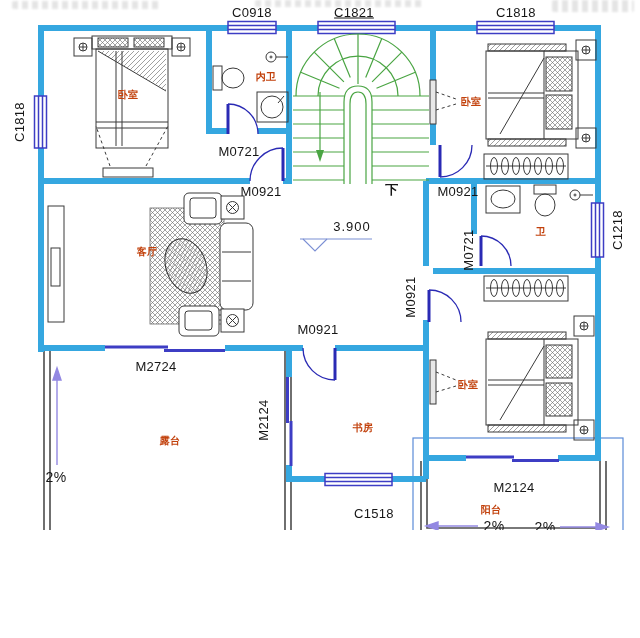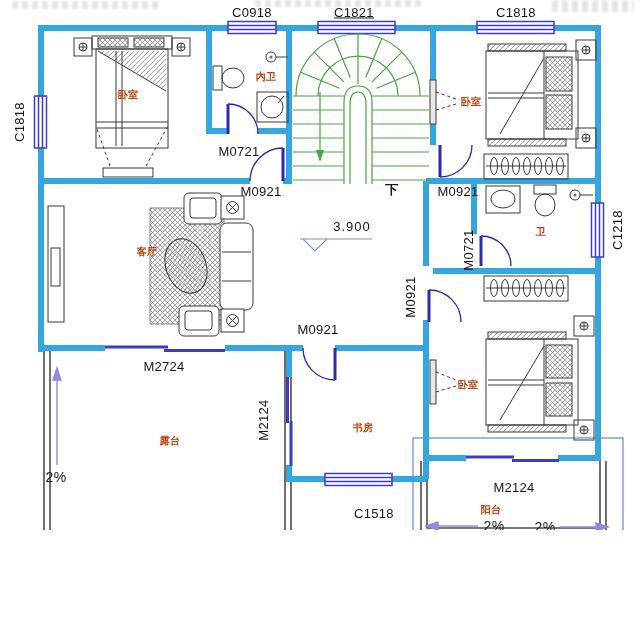--- a/index.html
+++ b/index.html
@@ -300,21 +300,21 @@
   <span class="lbl v" style="left:19px;top:122px;">C1818</span>
   <span class="lbl v" style="left:617px;top:230px;">C1218</span>
   <span class="lbl" style="left:358px;top:513px;margin-left:16px;">C1518</span>
 
   <span class="lbl" style="left:239px;top:151px;">M0721</span>
   <span class="lbl" style="left:261px;top:191px;">M0921</span>
   <span class="lbl" style="left:458px;top:191px;">M0921</span>
   <span class="lbl v" style="left:468px;top:250px;">M0721</span>
   <span class="lbl v" style="left:410px;top:297px;">M0921</span>
   <span class="lbl" style="left:318px;top:329px;">M0921</span>
-  <span class="lbl" style="left:164px;top:366px;">M2724</span>
+  <span class="lbl" style="left:156px;top:366px;">M2724</span>
   <span class="lbl v" style="left:263px;top:420px;">M2124</span>
   <span class="lbl" style="left:514px;top:487px;">M2124</span>
 
   <span class="lbl room" style="left:128px;top:95px;">卧室</span>
   <span class="lbl room" style="left:266px;top:77px;">内卫</span>
   <span class="lbl room" style="left:471px;top:102px;">卧室</span>
   <span class="lbl room" style="left:123px;top:252px;margin-left:24px;">客厅</span>
   <span class="lbl room" style="left:541px;top:232px;">卫</span>
   <span class="lbl room" style="left:468px;top:385px;">卧室</span>
   <span class="lbl room" style="left:363px;top:428px;">书房</span>

